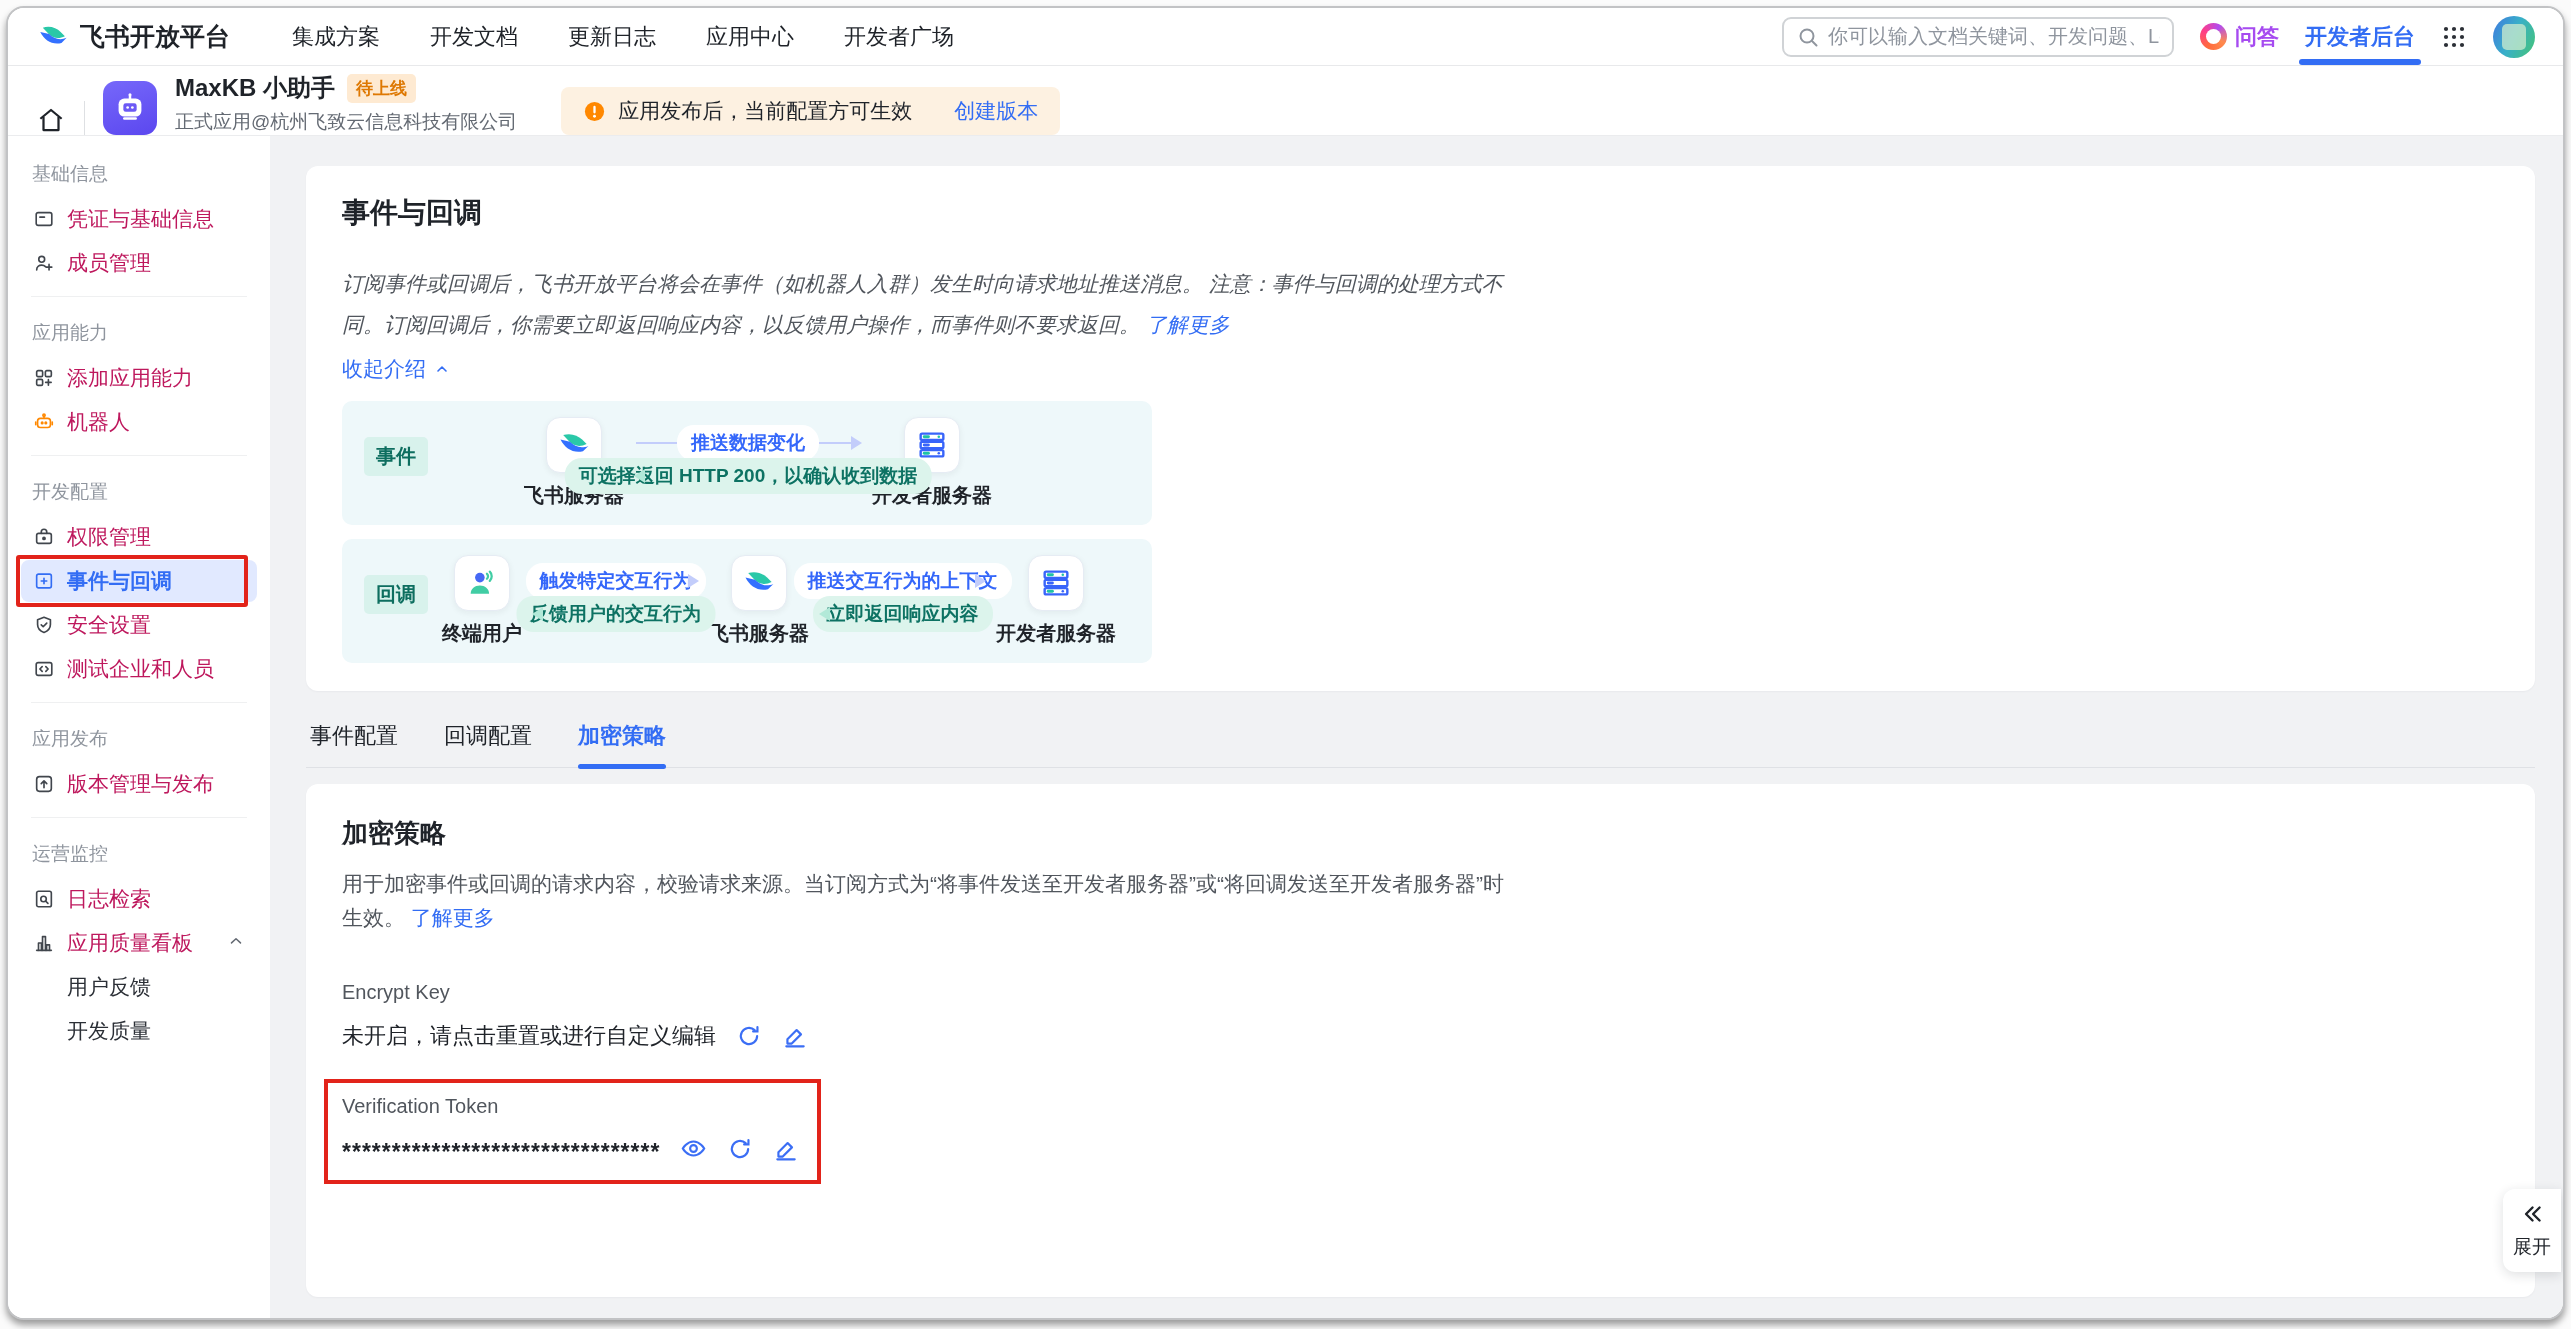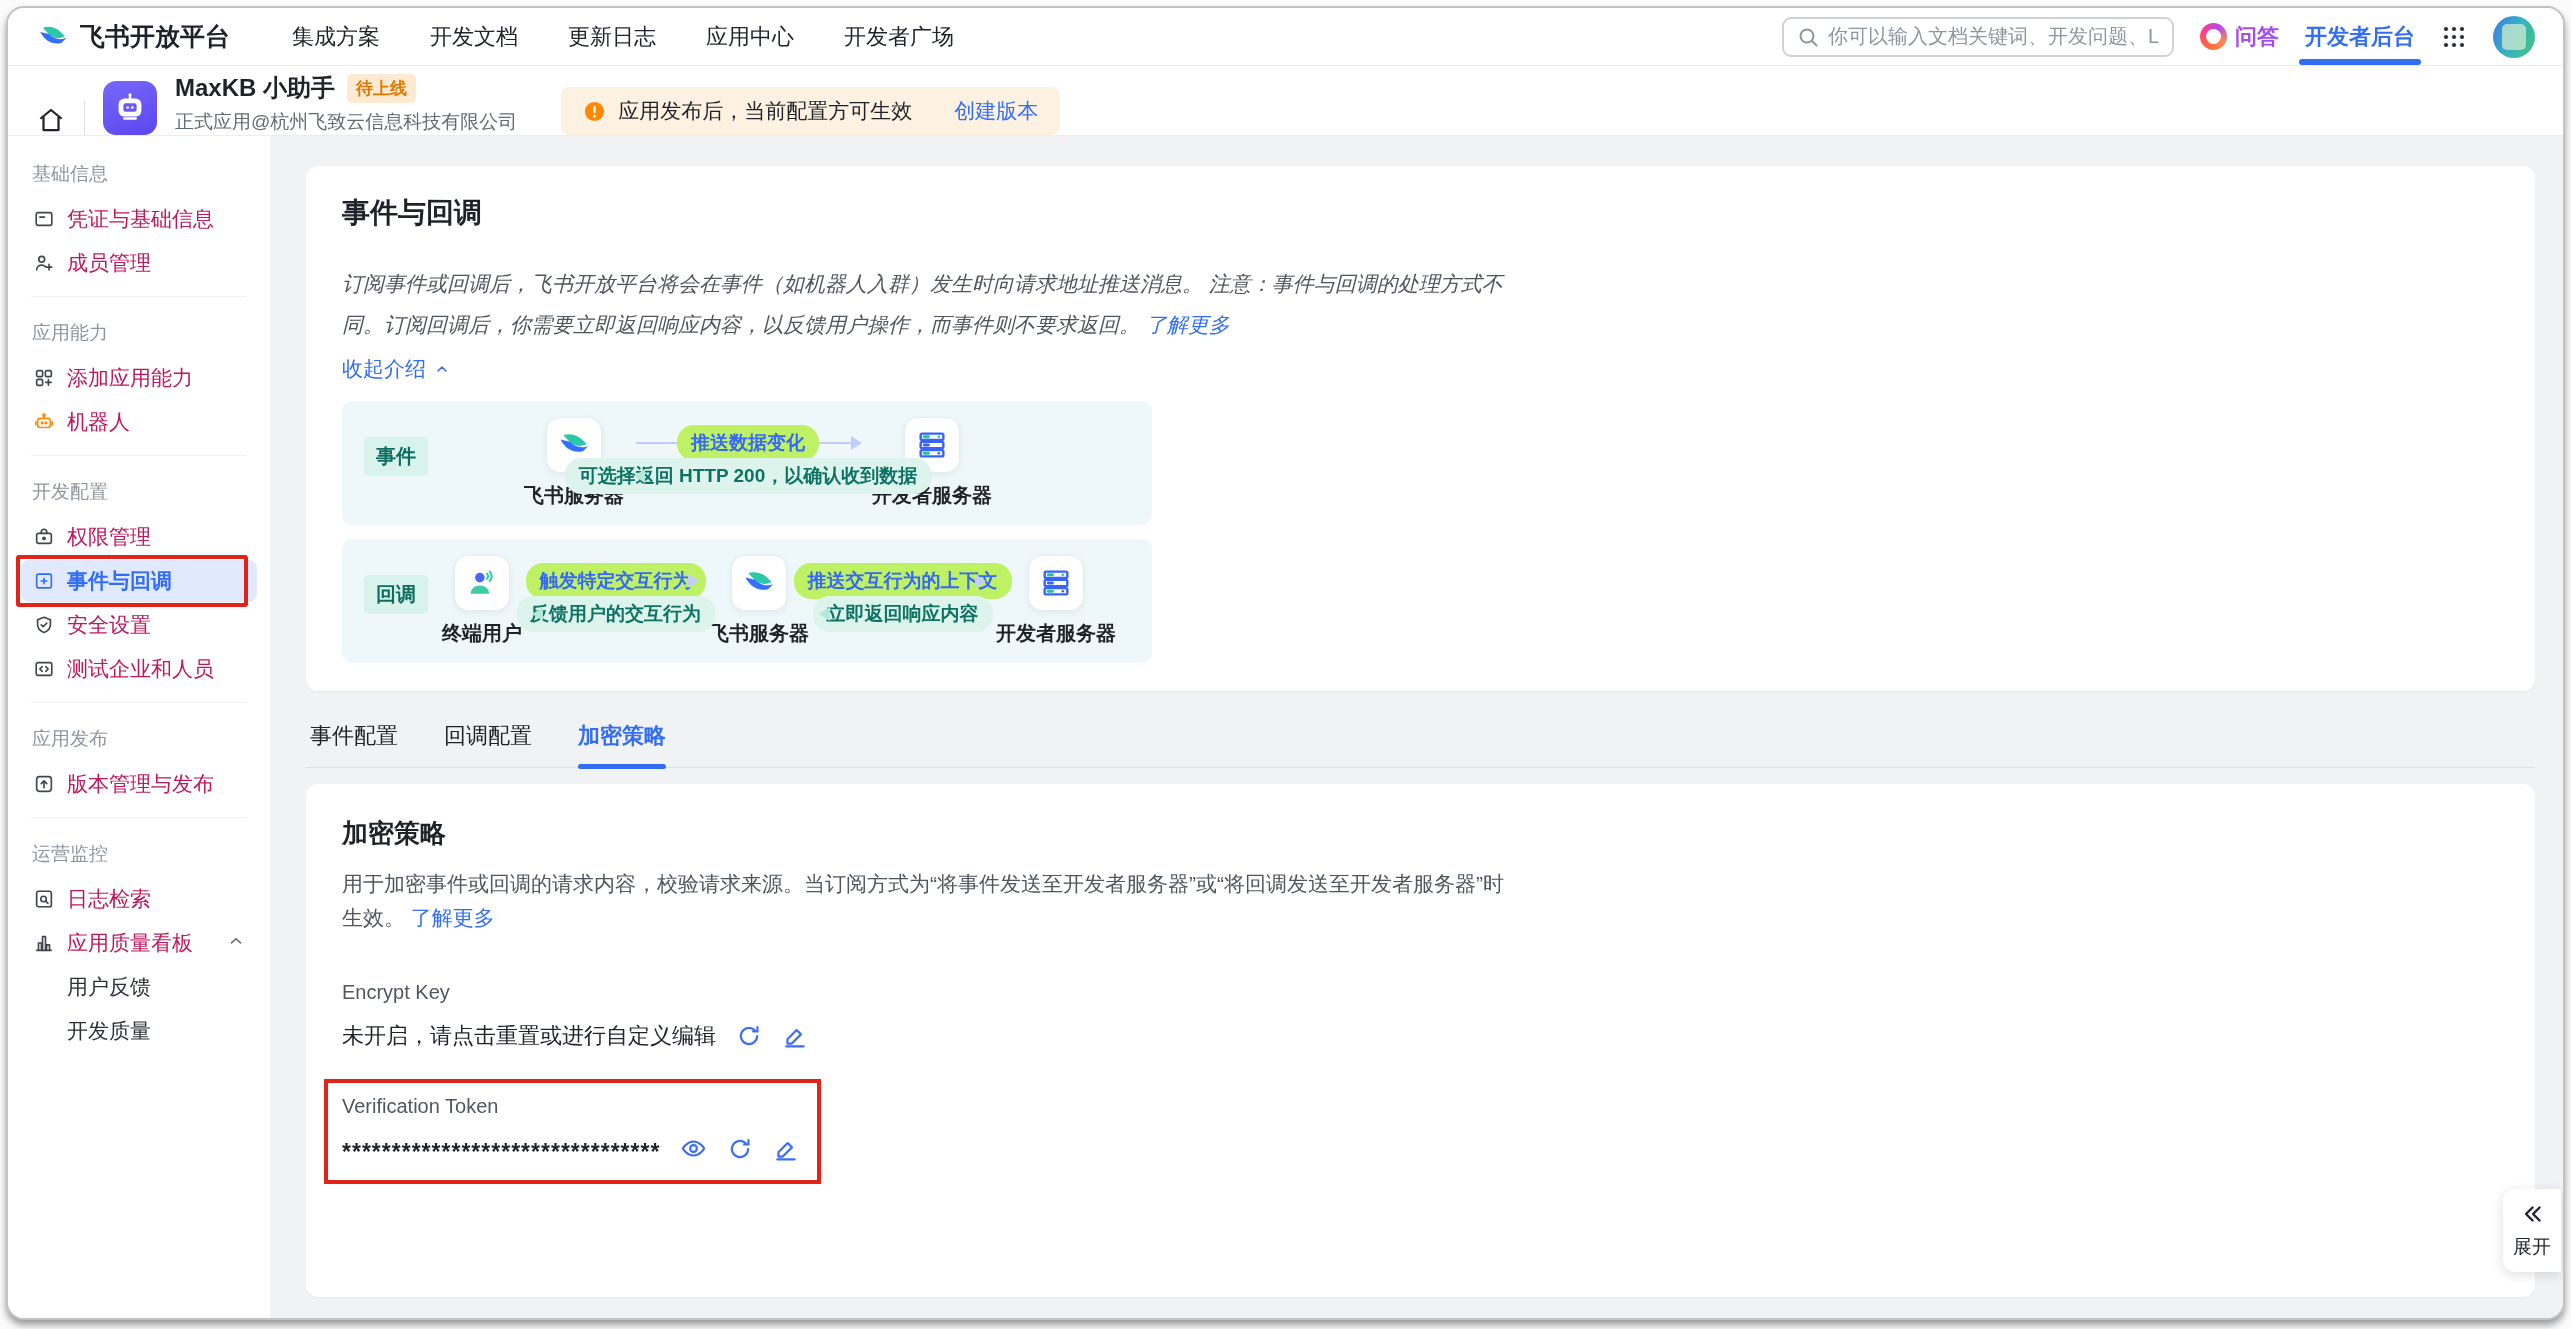--- a/index.html
+++ b/index.html
@@ -72,21 +72,21 @@
   .node{ display:flex; flex-direction:column; align-items:center; gap:9px; flex-shrink:0; }
   .node-icon{ width:56px; height:56px; background:#fff; border:1px solid #e6ecf4; border-radius:14px; display:flex; align-items:center; justify-content:center; box-shadow:0 2px 6px rgba(31,35,41,.06); }
   .node-label{ font-size:20px; font-weight:600; color:#1f2329; white-space:nowrap; }
   .arrows{ flex:1; display:flex; flex-direction:column; gap:31px; margin:25px 12px 0; min-width:120px; }
   .arrow{ position:relative; height:2px; }
   .arrow.fwd{ background:#c3cdfb; }
   .arrow.fwd::after{ content:""; position:absolute; right:-2px; top:-6px; border-left:11px solid #c3cdfb; border-top:7px solid transparent; border-bottom:7px solid transparent; }
   .arrow.bwd{ background:#b2e9d8; }
   .arrow.bwd::after{ content:""; position:absolute; left:-2px; top:-6px; border-right:11px solid #b2e9d8; border-top:7px solid transparent; border-bottom:7px solid transparent; }
   .arrow-label{ position:absolute; left:50%; top:50%; transform:translate(-50%,-50%); white-space:nowrap; padding:5px 14px; border-radius:17px; font-size:19px; font-weight:600; }
-  .fwd .arrow-label{ background:#bef264; color:#3467fa; }
+  .fwd .arrow-label{ background:#ffffff; color:#3467fa; }
   .bwd .arrow-label{ background:#dcf4ec; color:#0d7263; }
 
   
   .tabbar{ margin-top:26px; display:flex; gap:46px; border-bottom:1px solid #dfe1e5; padding:4px 4px 16px; position:relative; }
   .tab{ font-size:22px; color:#1f2329; position:relative; cursor:pointer; }
   .tab.active{ color:#336df4; font-weight:600; }
   .tab.active::after{ content:""; position:absolute; left:0; right:0; bottom:-18px; height:5px; border-radius:3px; background:#336df4; }
 
   
   .card2{ margin-top:16px; padding:32px 36px; flex:1; margin-bottom:24px; }

